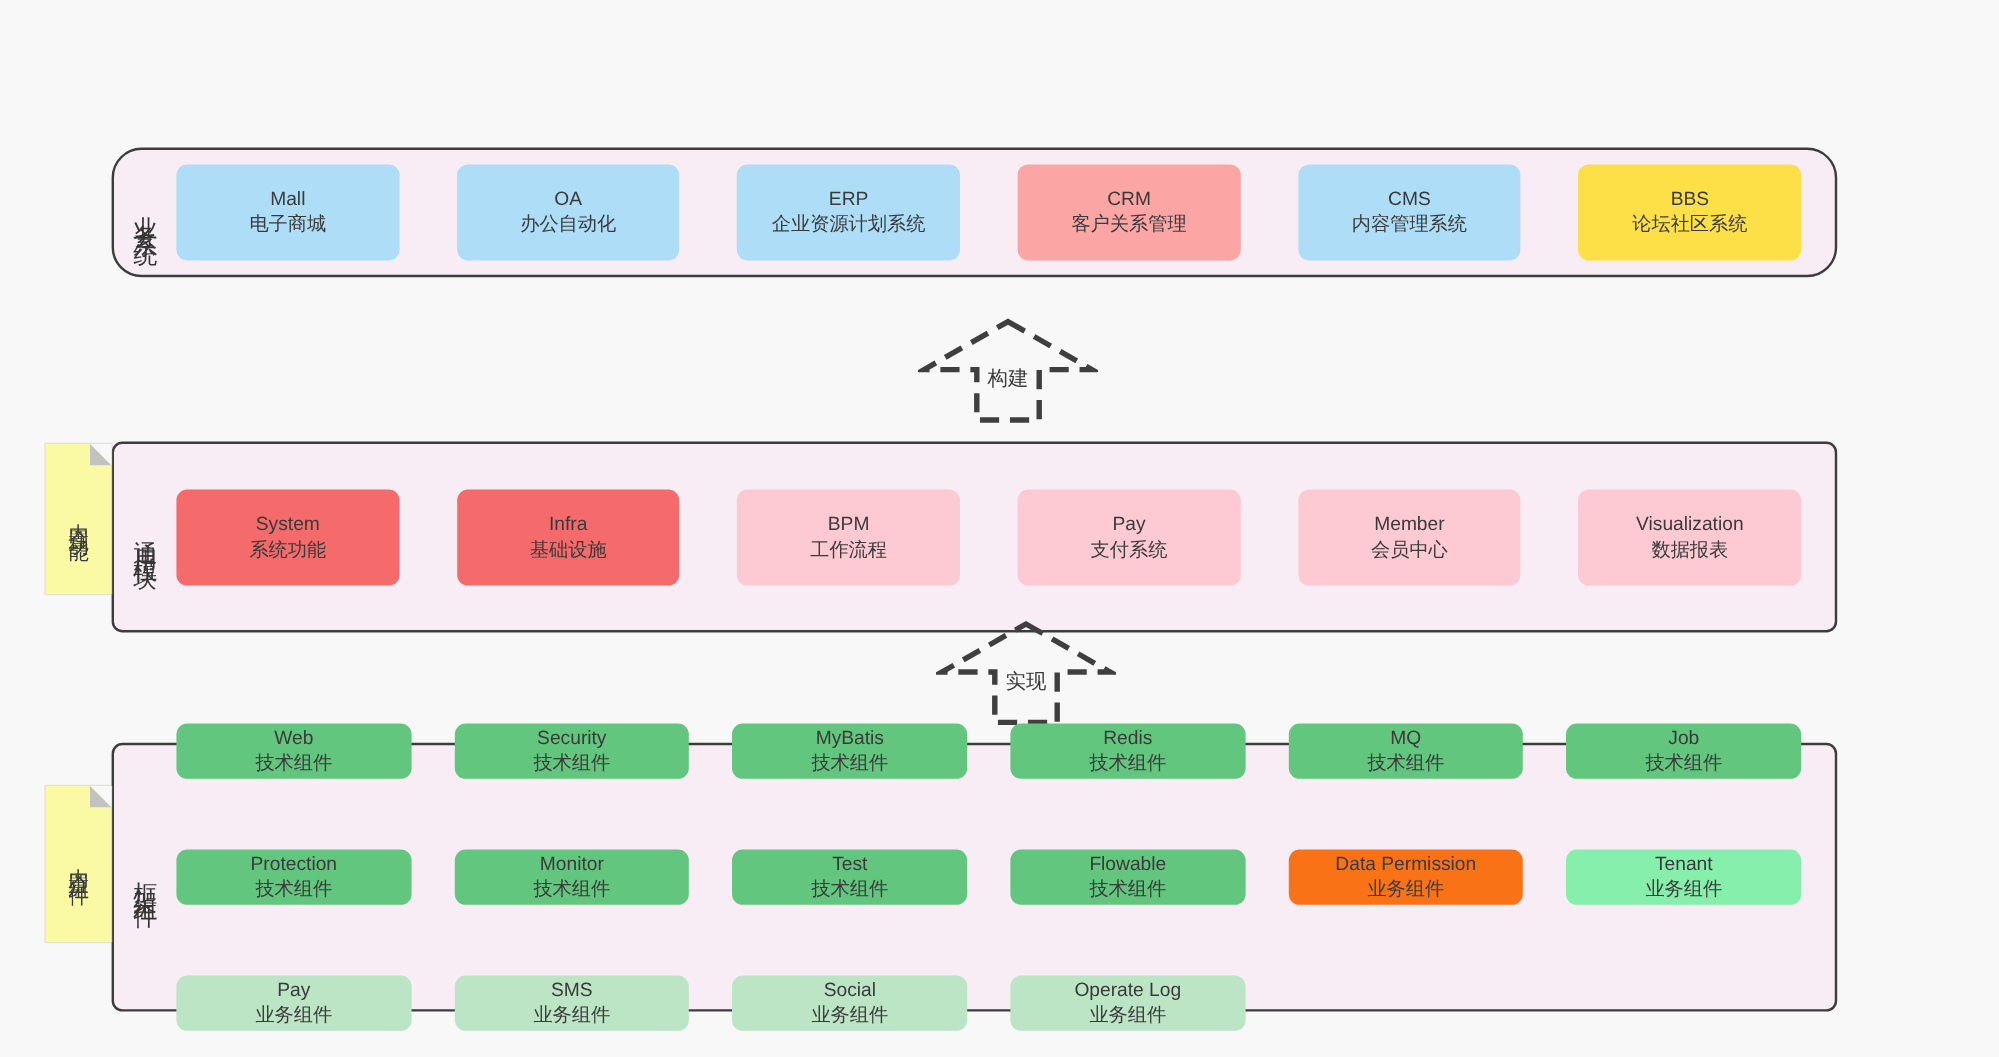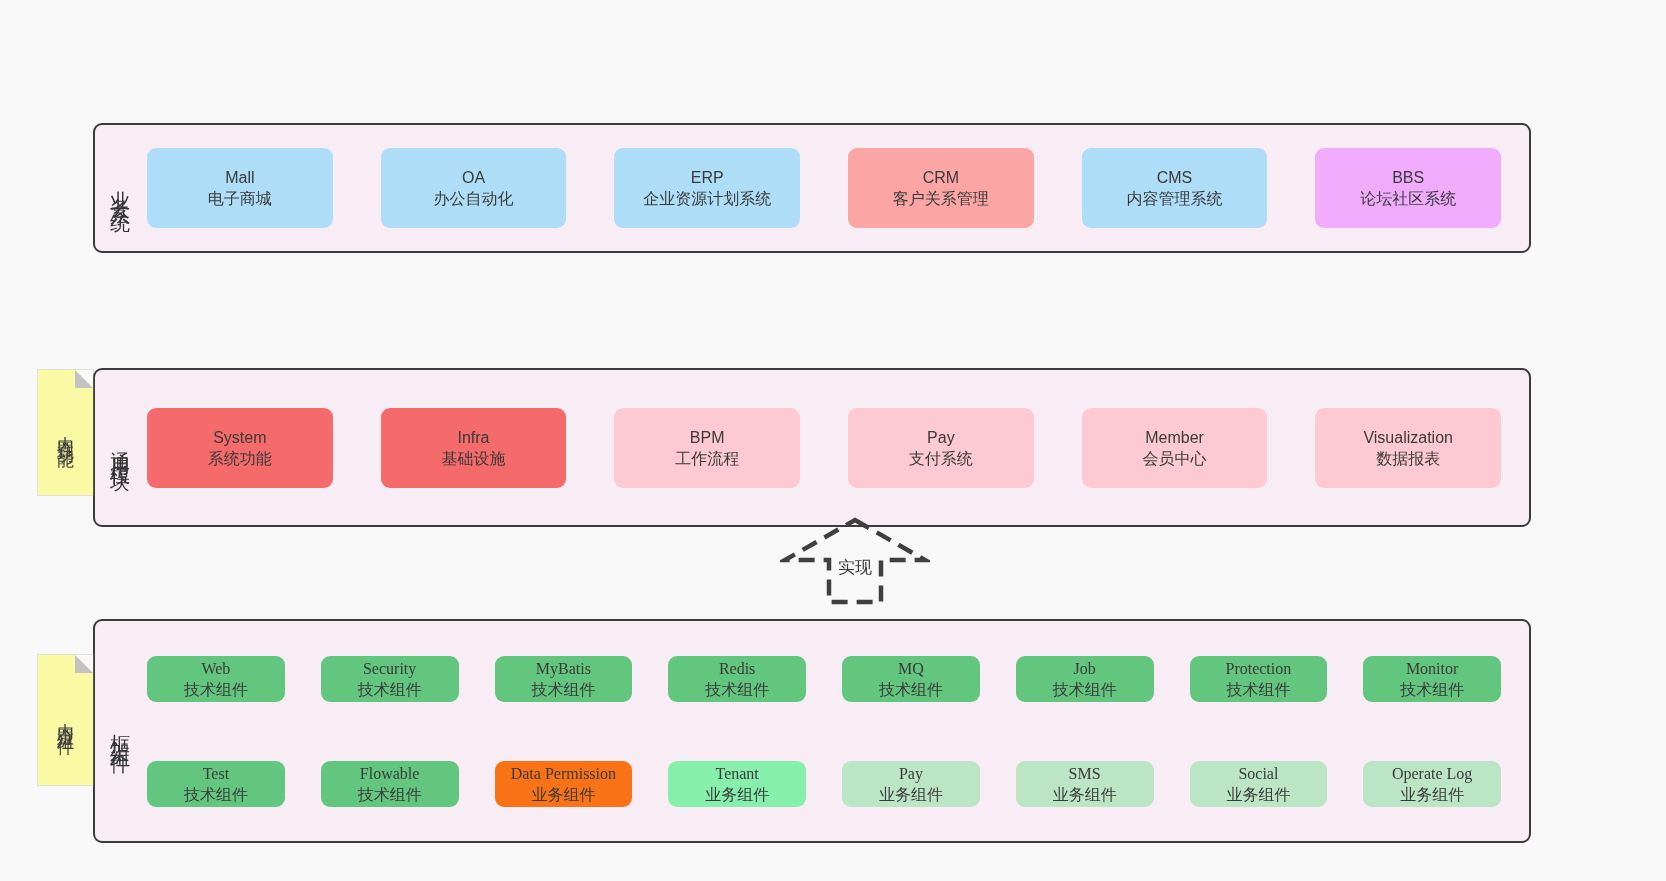--- a/index.html
+++ b/index.html
@@ -14,44 +14,43 @@
 
   
   .band{
     position:absolute;left:93px;width:1438px;
     background:#f8edf5;
     border:2px solid #3c3c3c;
     border-radius:9px;
     box-sizing:border-box;
     display:flex;align-items:stretch;
   }
-  .band-1{top:123px;height:130px;}
+  .band-1{top:123px;height:108px;border-radius:25px;}
   .band-2{top:368px;height:159px;}
   .band-3{top:619px;height:224px;}
 
   .band-label{
     width:52px;flex:0 0 52px;
     display:flex;align-items:center;justify-content:center;
     writing-mode:vertical-lr;text-orientation:upright;
     font-size:20px;letter-spacing:7px;color:#353535;
     padding-top:2px;box-sizing:border-box;
   }
 
   .boxes{
     flex:1;display:flex;align-items:center;
     gap:48px;padding:0 28px 0 0;box-sizing:border-box;
   }
   .boxes.grid{
     display:grid;
-    grid-template-columns:repeat(8,1fr);
+    grid-template-columns:repeat(6,1fr);
     grid-auto-rows:82px;
     gap:23px 36px;
     align-content:center;
     padding:0 28px 0 0;
-    font-family:Liberation Serif, serif;
   }
   .box{
     flex:1;height:80px;
     border-radius:9px;
     display:flex;flex-direction:column;align-items:center;justify-content:center;
     text-align:center;
     font-size:16px;line-height:21px;color:#3a3a3a;
     padding:2px 4px;box-sizing:border-box;
   }
   .boxes.grid .box{height:auto;}
@@ -103,27 +102,33 @@
           <div>企业资源计划系统</div>
         </div>
         <div class="box" style="background: #fca5a5;">
           <div>CRM</div>
           <div>客户关系管理</div>
         </div>
         <div class="box" style="background: rgb(174, 221, 247);">
           <div>CMS</div>
           <div>内容管理系统</div>
         </div>
-        <div class="box" style="background: #f0abfc;">
+        <div class="box" style="background: #fde047;">
           <div>BBS</div>
           <div>论坛社区系统</div>
         </div>
       </div>
   </section>
 
+  <div class="arrow arrow-1">
+    <svg width="150" height="92" viewBox="0 0 150 92">
+      <path d="M75 5 L145 45 L101 45 L101 87 L49 87 L49 45 L5 45 Z" fill="none" stroke="#3f3f3f" stroke-width="4.5" stroke-dasharray="16 9"></path>
+    </svg>
+    <span class="arrow-label">构建</span>
+  </div>
 
   <section class="band band-2">
     <div class="band-label">通用模块</div>
     <div class="boxes">
         <div class="box" style="background: rgb(245, 106, 106);">
           <div>System</div>
           <div>系统功能</div>
         </div>
         <div class="box" style="background: rgb(245, 106, 106);">
           <div>Infra</div>

